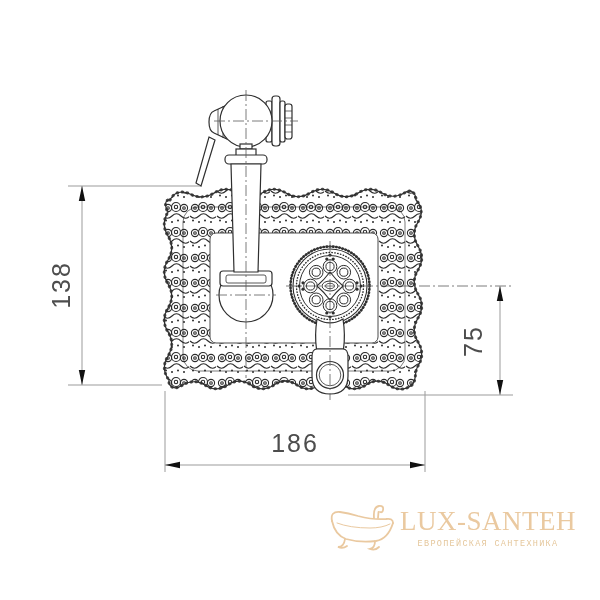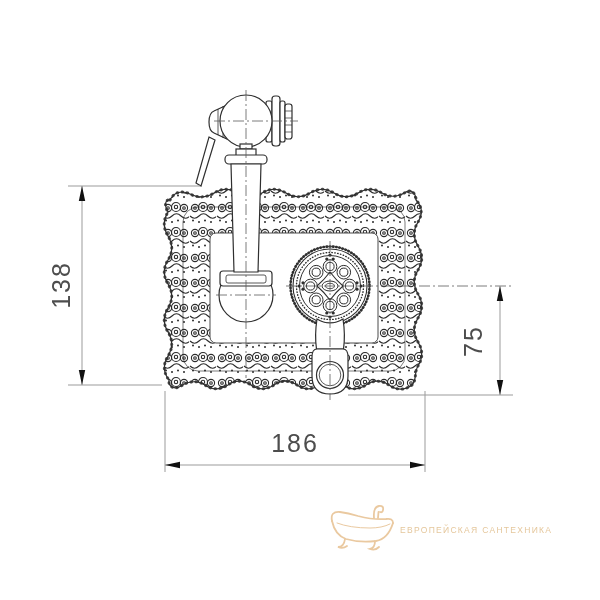--- a/index.html
+++ b/index.html
@@ -6,21 +6,21 @@
   #stage{position:relative;width:600px;height:600px;background:#ffffff;overflow:hidden;
          font-family:"Liberation Sans",sans-serif;}
   #drawing-svg{position:absolute;left:0;top:0;}
   .dim-text{font-family:"Liberation Sans",sans-serif;font-size:25px;letter-spacing:2px;
             fill:#4d4d4d;font-weight:400;}
   .watermark{position:absolute;left:328px;top:496px;width:262px;height:64px;
              display:flex;align-items:center;gap:4px;}
   .wm-texts{display:flex;flex-direction:column;align-items:center;}
   .wm-brand{font-family:"Liberation Serif",serif;font-size:27px;line-height:1.05;
             letter-spacing:0.5px;color:#eac9a0;white-space:nowrap;}
-  .wm-tagline{font-family:Liberation Sans, sans-serif;font-size:8.5px;letter-spacing:1.3px;
+  .wm-tagline{font-family:Liberation Mono, monospace;font-size:8.5px;letter-spacing:1.3px;
               color:#e5c79c;margin-top:3px;white-space:nowrap;text-align:center;}
 </style>
 </head>
 <body>
 
 <div id="stage">
 
 <svg id="drawing-svg" width="600" height="600" viewBox="0 0 600 600">
   <defs>
     <pattern id="lace" width="27" height="25" patternUnits="userSpaceOnUse">
@@ -209,17 +209,18 @@
   <svg width="68" height="58" viewBox="0 0 68 58" fill="none" stroke="#eac9a0" stroke-width="1.8" stroke-linecap="round">
     <path d="M4,22 Q2,12 12,13 Q20,14 30,17 Q46,21 58,20 Q65,19 65,24"></path>
     <path d="M4,22 Q7,36 18,40 Q32,44 48,42 Q60,40 65,24"></path>
     <path d="M9,24 Q22,29 42,29 Q54,29 62,25" stroke-width="1"></path>
     <path d="M46,19 Q45,8 51,7 Q56,6.5 55,11 Q54.5,14 52,13"></path>
     <line x1="50.5" y1="13" x2="50" y2="19"></line>
     <path d="M17,40 Q16,48 10,48 Q15,50 19,47"></path>
     <path d="M47,42 Q47,49 42,50 Q47,52 51,48"></path>
   </svg>
   <div class="wm-texts">
+    <div class="wm-brand">LUX-SANTEH</div>
     <div class="wm-tagline">ЕВРОПЕЙСКАЯ САНТЕХНИКА</div>
   </div>
 </div>
 
 </div>
 
 </body></html>

